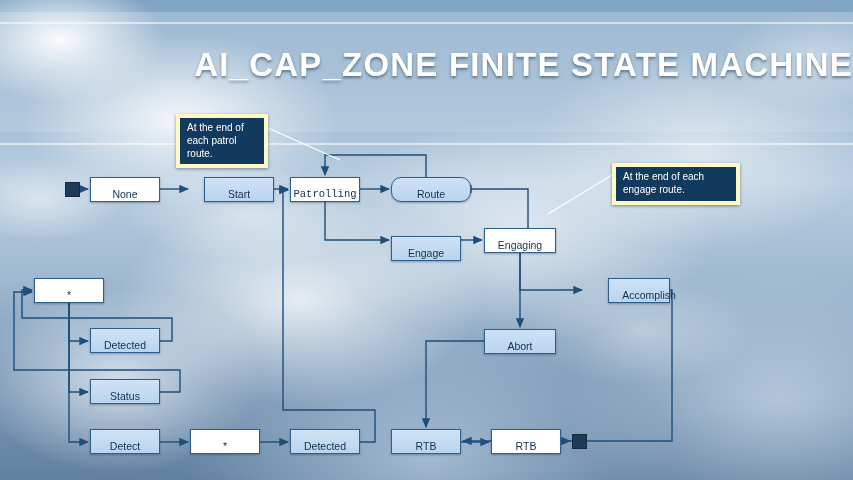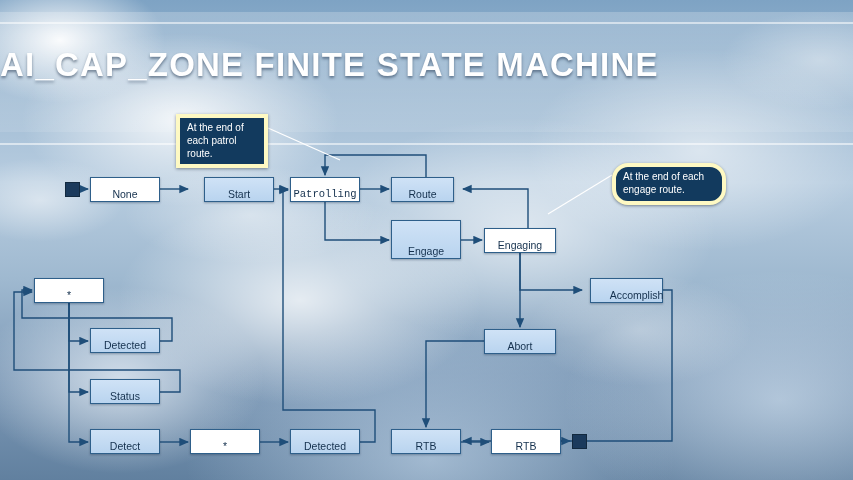--- a/index.html
+++ b/index.html
@@ -55,21 +55,21 @@
     background: rgba(255,255,255,0.55);
   }
   .band-line-bottom {
     position: absolute; left: 0; top: 131px; width: 853px; height: 2px;
     background: rgba(255,255,255,0.55);
   }
   .title {
     position: absolute;
     left: 0; top: 46px;
     width: 853px;
-    text-align: left;
+    text-align: right;
     color: #ffffff;
     font-size: 33px;
     font-weight: bold;
     letter-spacing: 1.2px;
     text-shadow: 0 2px 3px rgba(30,50,75,0.55);
     white-space: nowrap;
   }
 
   
   #diagram {
@@ -203,30 +203,30 @@
 
     <div class="node white" style="left:90px; top:177px; width:70px; height:25px;">
       <span>None</span>
     </div>
     <div class="node blue" style="left:204px; top:177px; width:70px; height:25px;">
       <span>Start</span>
     </div>
     <div class="node white" style="left:290px; top:177px; width:70px; height:25px;font-family:Liberation Mono, monospace;">
       <span>Patrolling</span>
     </div>
-    <div class="node blue" style="left:391px; top:177px; width:63px; height:25px;">
+    <div class="node blue" style="left:391px; top:177px; width:80px; height:25px;border-radius:10px;">
       <span>Route</span>
     </div>
-    <div class="node blue" style="left:391px; top:220px; width:70px; height:39px;">
+    <div class="node blue" style="left:391px; top:236px; width:70px; height:25px;">
       <span>Engage</span>
     </div>
     <div class="node white" style="left:484px; top:228px; width:72px; height:25px;">
       <span>Engaging</span>
     </div>
-    <div class="node blue" style="left:590px; top:278px; width:73px; height:25px;padding-left:20px;">
+    <div class="node blue" style="left:608px; top:278px; width:62px; height:25px;padding-left:20px;">
       <span>Accomplish</span>
     </div>
     <div class="node blue" style="left:484px; top:329px; width:72px; height:25px;">
       <span>Abort</span>
     </div>
     <div class="node white" style="left:34px; top:278px; width:70px; height:25px;">
       <span>*</span>
     </div>
     <div class="node blue" style="left:90px; top:328px; width:70px; height:25px;">
       <span>Detected</span>
@@ -246,17 +246,17 @@
     <div class="node blue" style="left:391px; top:429px; width:70px; height:25px;">
       <span>RTB</span>
     </div>
     <div class="node white" style="left:491px; top:429px; width:70px; height:25px;">
       <span>RTB</span>
     </div>
 
     <div class="callout" style="left:176px; top:114px; width:92px;">
       <span>At the end of each patrol route.</span>
     </div>
-    <div class="callout" style="left:612px; top:163px; width:114px;border-radius:16px;">
+    <div class="callout" style="left:612px; top:163px; width:128px;">
       <span>At the end of each engage route.</span>
     </div>
   </div>
 </div>
 
 </body></html>

